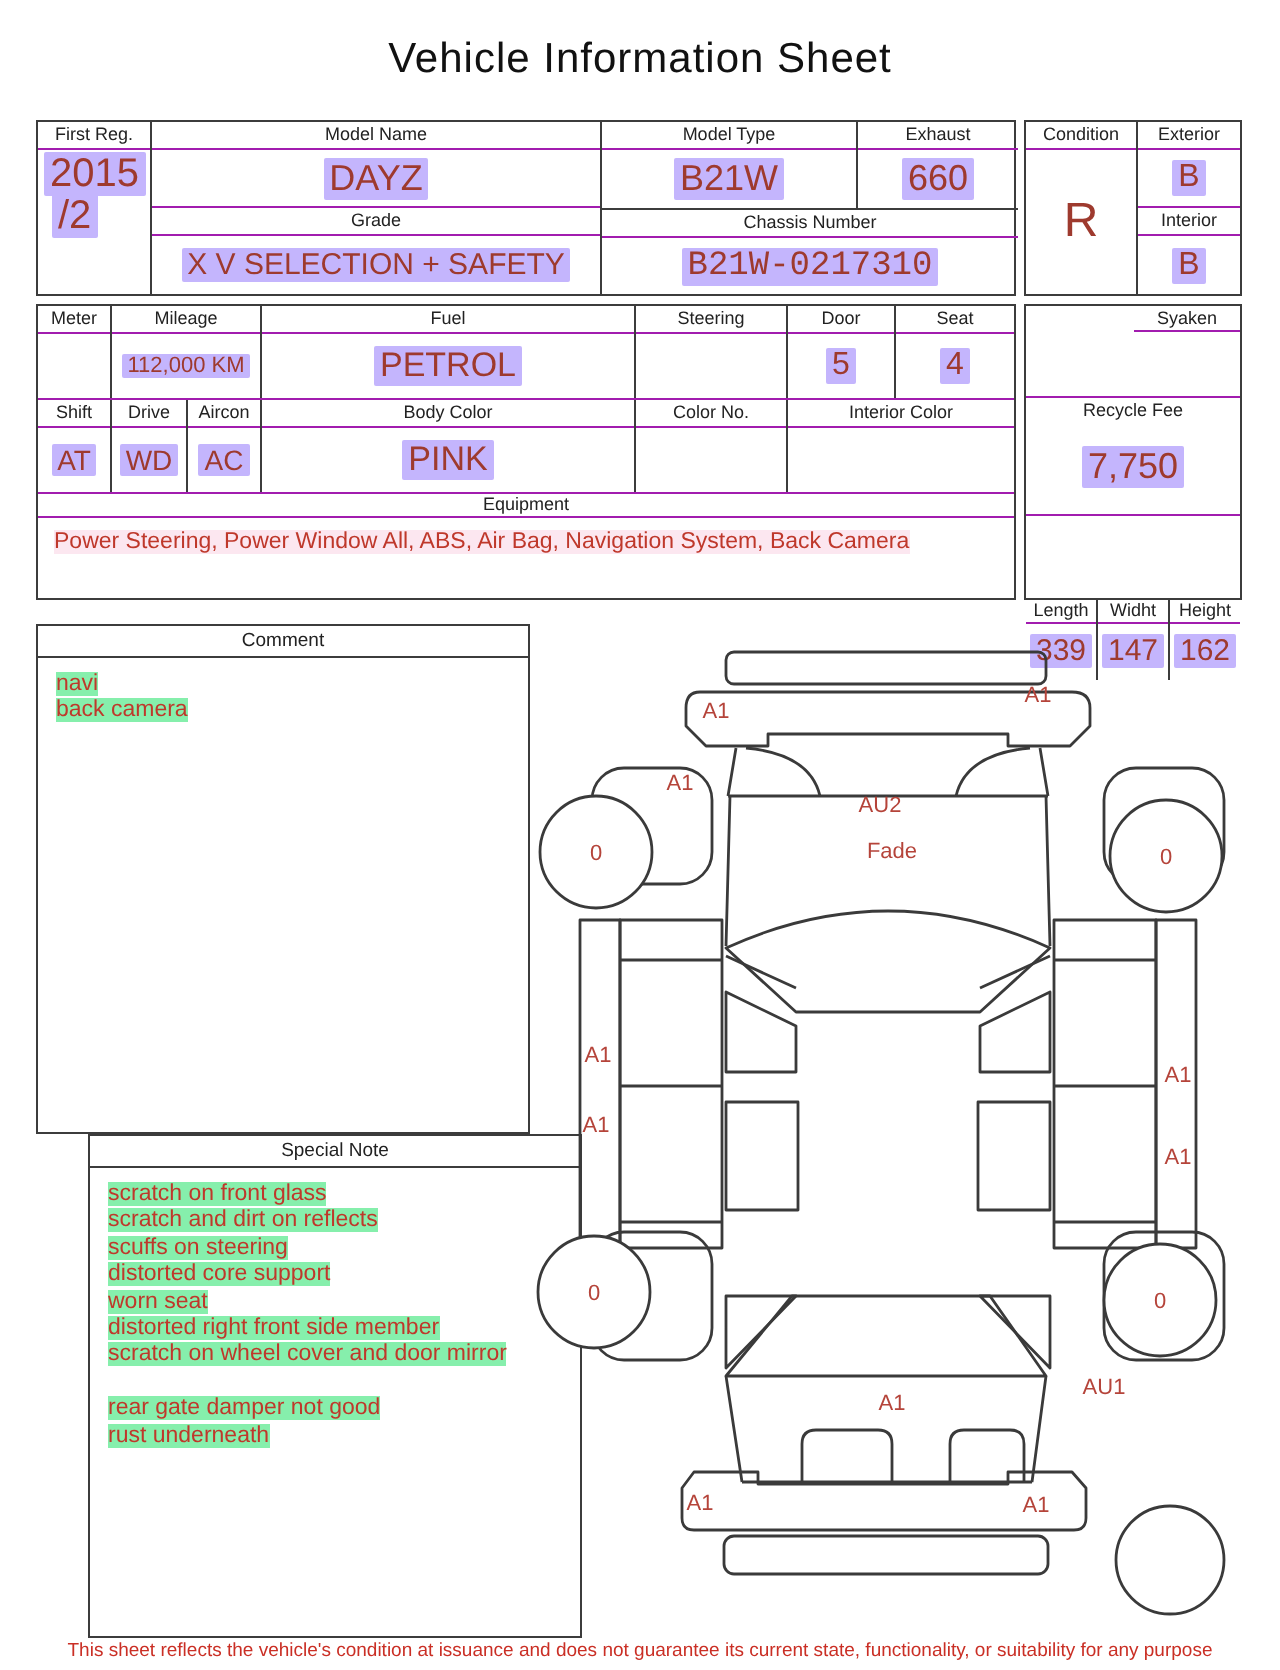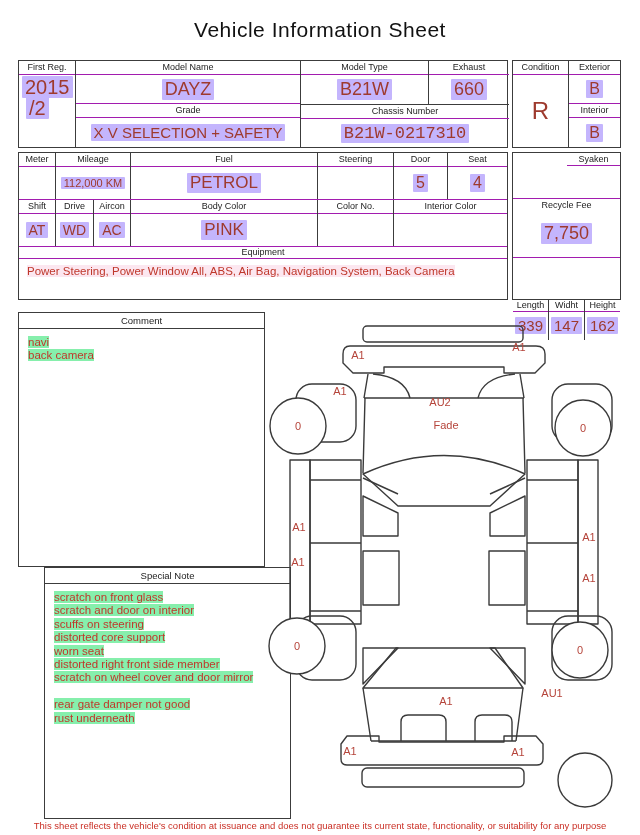--- a/index.html
+++ b/index.html
@@ -241,21 +241,21 @@
     <div class="pane-body">
       <div class="note-line"><span>navi</span></div>
       <div class="note-line"><span>back camera</span></div>
     </div>
   </div>
 
   <div class="box" style="left:32px; top:567px; width:247px; height:252px;margin-left:12px;">
     <div class="pane-hdr">Special Note</div>
     <div class="pane-body">
       <div class="note-line"><span>scratch on front glass</span></div>
-      <div class="note-line"><span>scratch and door on interior</span></div>
+      <div class="note-line"><span>scratch and dirt on reflects</span></div>
       <div class="note-line"><span>scuffs on steering</span></div>
       <div class="note-line"><span>distorted core support</span></div>
       <div class="note-line"><span>worn seat</span></div>
       <div class="note-line"><span>distorted right front side member</span></div>
       <div class="note-line"><span>scratch on wheel cover and door mirror</span></div>
       <div class="note-line empty"><span></span></div>
       <div class="note-line"><span>rear gate damper not good</span></div>
       <div class="note-line"><span>rust underneath</span></div>
     </div>
   </div>

